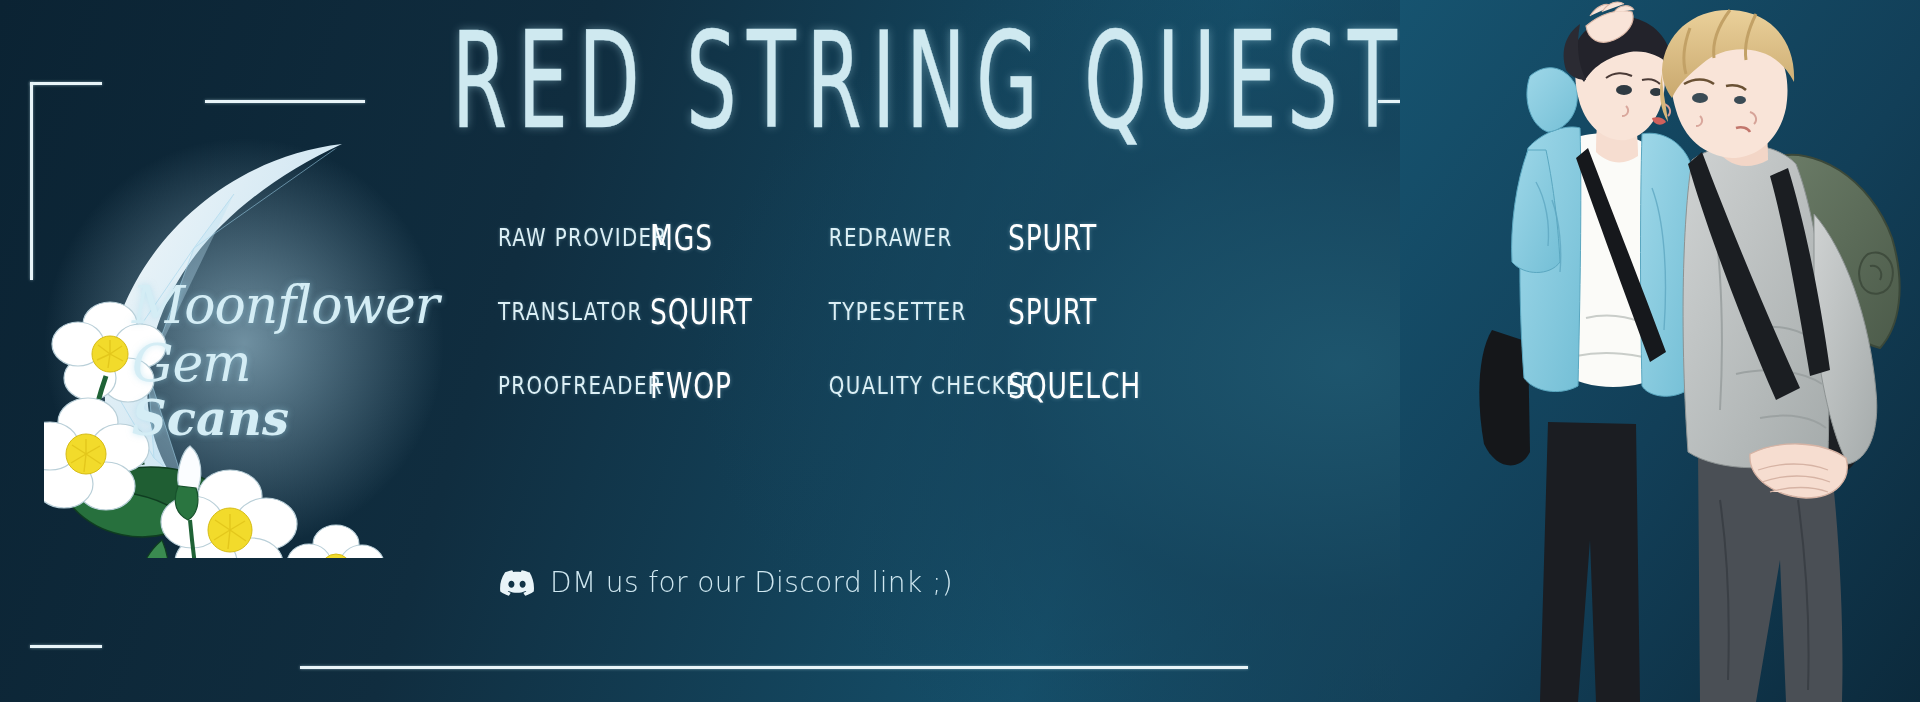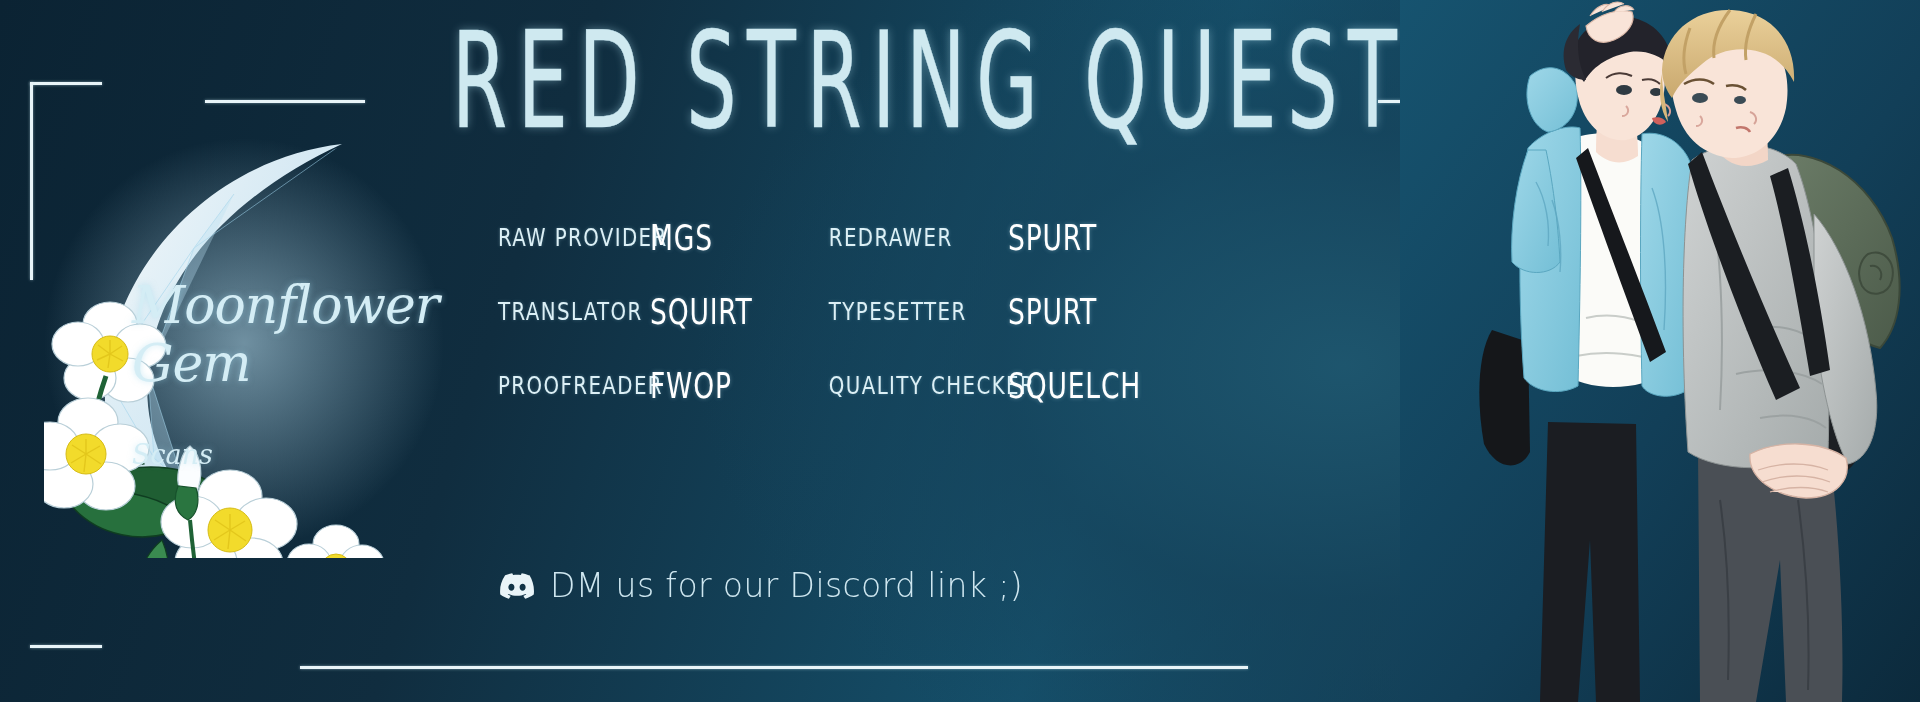--- a/index.html
+++ b/index.html
@@ -88,26 +88,25 @@
     font-size: 52px;
     line-height: 58px;
     color: #d4edf5;
     text-shadow: 0 0 6px rgba(160,215,235,0.5);
     letter-spacing: -1px;
   }
   #logo-wordmark .line2 {
     display: block;
     font-family: "DejaVu Serif", "Liberation Serif", serif;
     font-style: italic;
-    font-weight: 400;
-    font-size: 27px;
+    font-weight: 700;
+    font-size: 48px;
     line-height: 52px;
     color: #d4edf5;
     text-shadow: 0 0 6px rgba(160,215,235,0.5);
-    margin-top: 37px;
   }
 
   
   #credits-grid {
     position: absolute;
     left: 498px;
     top: 200px;
     width: 640px;
     display: grid;
     grid-template-columns: 152px 170px 188px 130px;
@@ -146,21 +145,21 @@
     position: absolute;
     left: 500px;
     top: 566px;
     display: flex;
     align-items: center;
     gap: 16px;
   }
   #discord-icon { display: block; width: 34px; height: 26px; }
   #discord-text {
     font-family: "DejaVu Sans", "Liberation Sans", sans-serif;
-    font-size: 33px;
+    font-size: 28px;
     font-weight: 300;
     letter-spacing: 0.4px;
     color: #cfe7f0;
     white-space: nowrap;
   }
 
   
   #artwork { position: absolute; right: 0; top: 0; width: 520px; height: 702px; }
 </style>
 </head>

